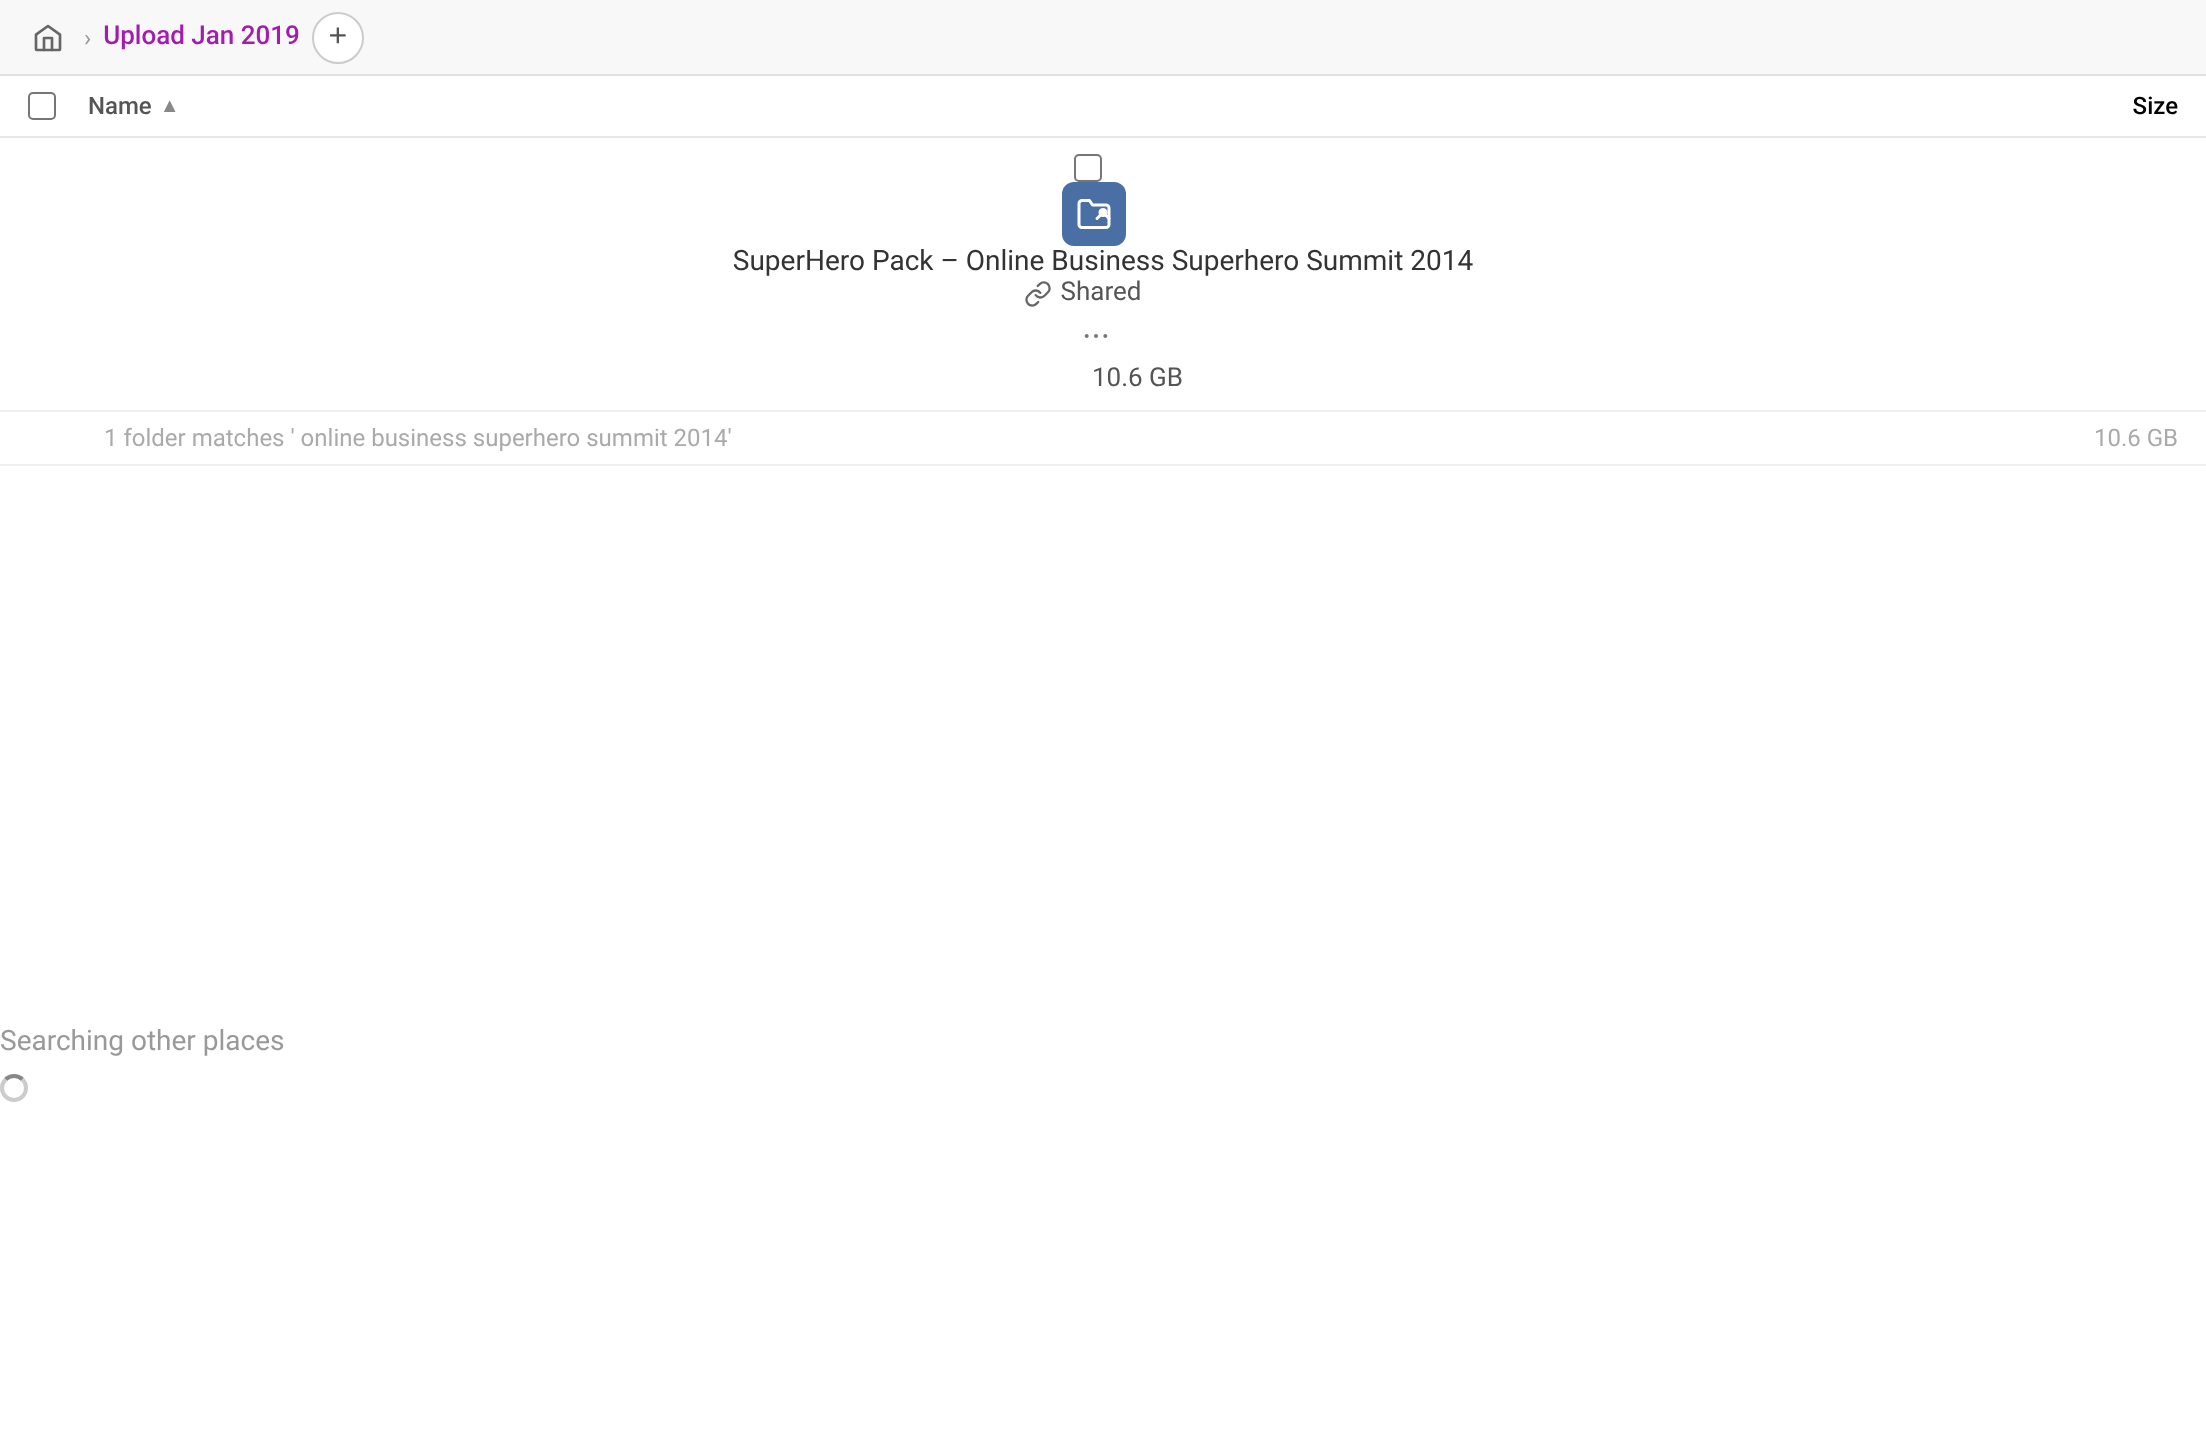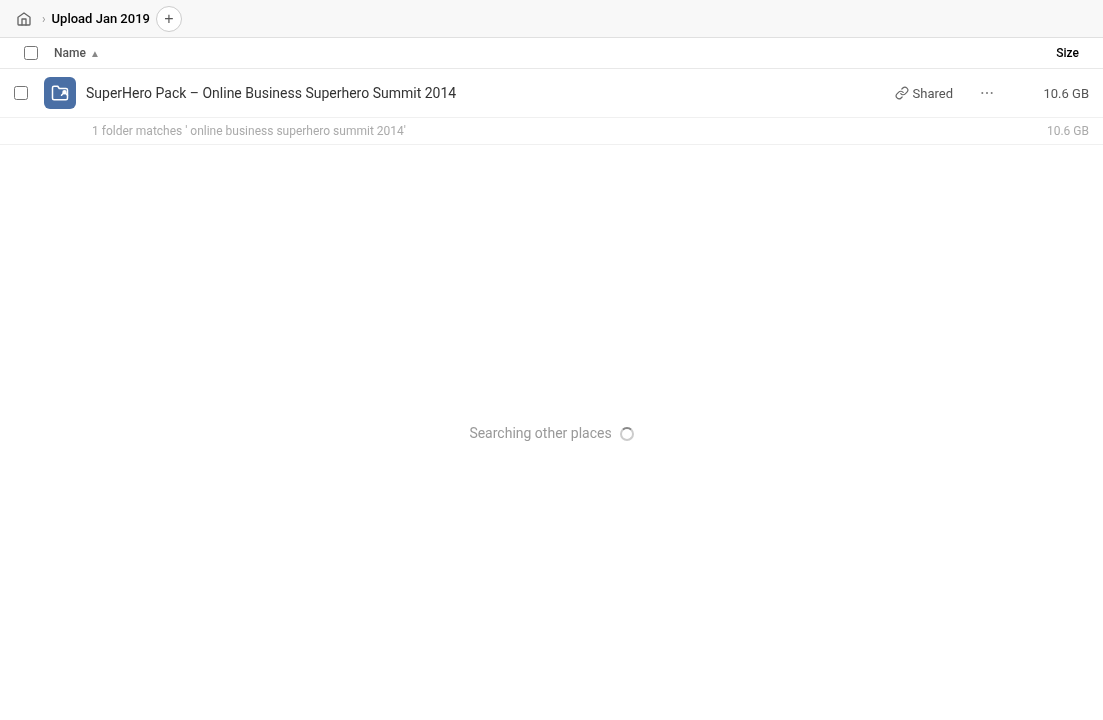--- a/index.html
+++ b/index.html
@@ -41,21 +41,21 @@
       border-radius: 4px;
     }
 
     .breadcrumb-separator {
       color: #999;
       font-size: 12px;
     }
 
     .breadcrumb-label {
       font-size: 13px;
-      color: #000000;
+      color: #a21caf;
       font-weight: 500;
     }
 
     .add-button {
       display: flex;
       align-items: center;
       justify-content: center;
       width: 26px;
       height: 26px;
       border: 1px solid #ccc;
@@ -65,21 +65,21 @@
       color: #555;
       font-size: 16px;
       font-weight: 300;
       line-height: 1;
     }
 
     
     .column-headers {
       display: flex;
       align-items: center;
-      padding: 8px 24px;
+      padding: 8px 14px;
       border-bottom: 1px solid #e8e8e8;
       background: #fff;
     }
 
     .col-checkbox {
       width: 30px;
       display: flex;
       align-items: center;
     }
 
@@ -104,20 +104,21 @@
     }
 
     
     .file-row {
       display: flex;
       align-items: center;
       padding: 8px 14px;
       border-bottom: 1px solid #f0f0f0;
       cursor: pointer;
       background: #fff;
+      flex-direction: column;
     }
 
     .row-checkbox {
       width: 30px;
       display: flex;
       align-items: center;
     }
 
     .row-icon {
       width: 32px;
@@ -168,46 +169,47 @@
       width: 80px;
       text-align: right;
       font-size: 13px;
       color: #555;
     }
 
     
     .search-info-row {
       display: flex;
       align-items: center;
-      padding: 6px 14px 6px 92px;
+      padding: 6px 14px 6px 52px;
       border-bottom: 1px solid #f0f0f0;
     }
 
     .search-info-text {
       flex: 1;
       font-size: 12px;
       color: #aaa;
     }
 
     .search-info-size {
       width: 80px;
       text-align: right;
       font-size: 12px;
       color: #aaa;
     }
 
     
     .searching-section {
       display: flex;
-      align-items: flex-end;
+      align-items: flex-start;
       justify-content: center;
       margin-top: 280px;
       gap: 8px;
       color: #999;
       font-size: 14px;
+      flex-direction: column;
     }
 
     .spinner {
       width: 14px;
       height: 14px;
       border: 2px solid #ccc;
       border-top-color: #888;
       border-radius: 50%;
       animation: spin 1s linear infinite;
     }

